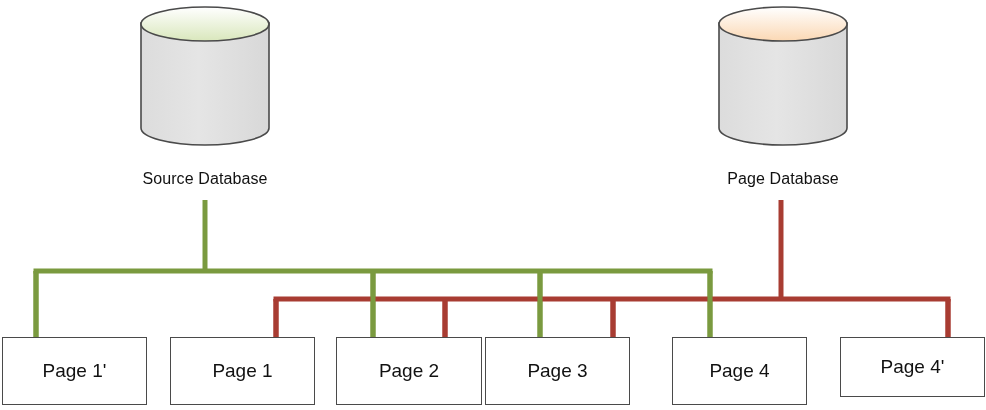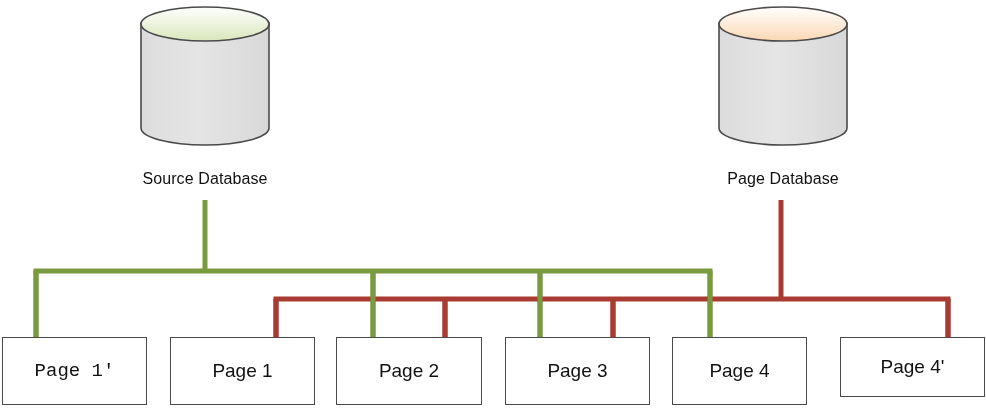--- a/index.html
+++ b/index.html
@@ -108,29 +108,29 @@
         </defs>
         <path d="M1,17 L1,122 A64,17 0 0 0 129,122 L129,17 Z" fill="url(#gbody1)" stroke="#4a4a4a" stroke-width="1.6"></path>
         <ellipse cx="65" cy="18" rx="64" ry="17" fill="url(#gtop1)" stroke="#4a4a4a" stroke-width="1.6"></ellipse>
       </svg></div>
 
   <div class="db-label" id="dblabel-0" style="left: 75px; top: 170px; width: 260px;">Source Database</div>
   <div class="db-label" id="dblabel-1" style="left: 653px; top: 170px; width: 260px;">Page Database</div>
 
   <div id="pages-container">
       <div class="page-box" style="left: 2px; top: 337px; width: 145px; height: 68px; border-color: rgb(74, 74, 74); background: rgb(255, 255, 255);">
-        <span class="page-box-label" style="color: rgb(17, 17, 17); font-family: Liberation Mono, monospace;">Page 1'</span>
+        <span class="page-box-label" style="color: rgb(17, 17, 17);">Page 1'</span>
       </div>
       <div class="page-box" style="left: 170px; top: 337px; width: 145px; height: 68px; border-color: rgb(74, 74, 74); background: rgb(255, 255, 255);">
         <span class="page-box-label" style="color: rgb(17, 17, 17); text-align: right;">Page 1</span>
       </div>
       <div class="page-box" style="left: 336px; top: 337px; width: 146px; height: 68px; border-color: rgb(74, 74, 74); background: rgb(255, 255, 255); justify-content: center;">
         <span class="page-box-label" style="color: rgb(17, 17, 17);">Page 2</span>
       </div>
-      <div class="page-box" style="left: 505px; top: 337px; width: 145px; height: 68px; border-color: rgb(74, 74, 74); background: rgb(255, 255, 255);">
+      <div class="page-box" style="left: 485px; top: 337px; width: 145px; height: 68px; border-color: rgb(74, 74, 74); background: rgb(255, 255, 255);">
         <span class="page-box-label" style="color: rgb(17, 17, 17);">Page 3</span>
       </div>
       <div class="page-box" style="left: 672px; top: 337px; width: 135px; height: 68px; border-color: rgb(74, 74, 74); background: rgb(255, 255, 255);">
         <span class="page-box-label" style="color: rgb(17, 17, 17);">Page 4</span>
       </div>
       <div class="page-box" style="left: 840px; top: 337px; width: 145px; height: 60px; border-color: rgb(74, 74, 74); background: rgb(255, 255, 255);">
         <span class="page-box-label" style="color: rgb(17, 17, 17);">Page 4'</span>
       </div>
     </div>
 

